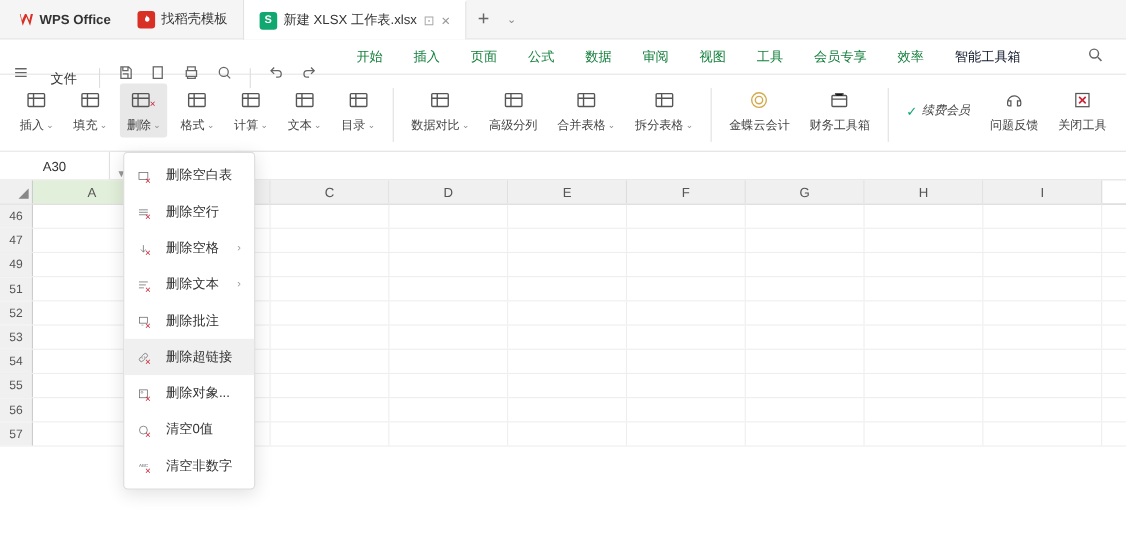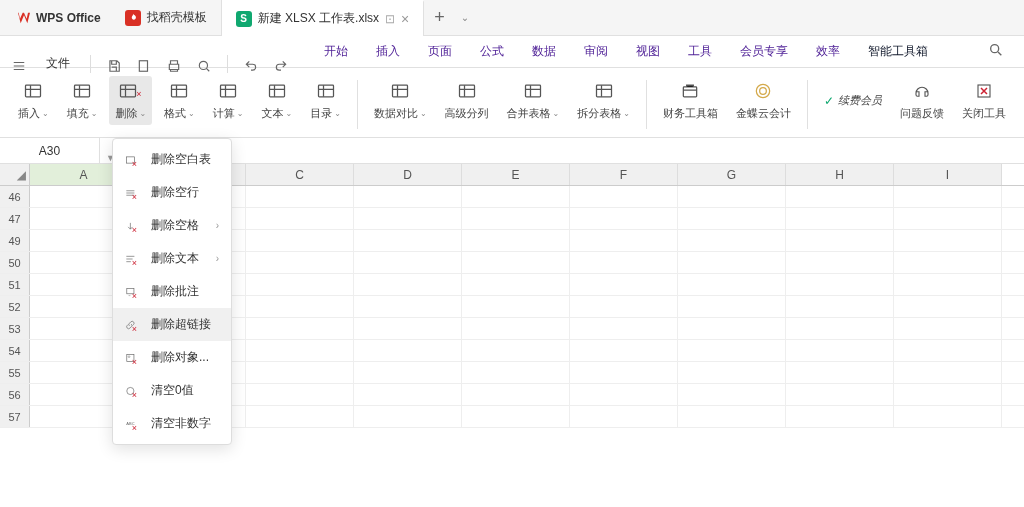--- a/index.html
+++ b/index.html
@@ -8,26 +8,26 @@
     .titlebar { display: flex; align-items: center; height: 36px; background: #f5f5f5; border-bottom: 1px solid #e0e0e0; padding: 0 6px; }
     .app-logo { display: flex; align-items: center; gap: 4px; padding: 0 10px; font-weight: 600; }
     .app-logo svg { color: #d93025; }
     .tab { display: flex; align-items: center; gap: 6px; padding: 0 14px; height: 36px; border-right: 1px solid #e0e0e0; cursor: pointer; }
     .tab.active { background: #fff; border-top: 2px solid #fff; }
     .tab .tab-badge { width: 16px; height: 16px; border-radius: 3px; display: flex; align-items: center; justify-content: center; color: #fff; font-size: 10px; font-weight: bold; }
     .tab .close { color: #999; font-size: 14px; }
     .add-tab { padding: 0 10px; color: #666; font-size: 18px; cursor: pointer; }
     
     .menubar { display: flex; align-items: center; height: 32px; background: #fff; border-bottom: 1px solid #e0e0e0; padding: 0 8px; }
-    .menu-left { display: flex; align-items: flex-start; gap: 8px; margin-top: 32px; }
+    .menu-left { display: flex; align-items: flex-end; gap: 8px; margin-top: 32px; }
     .menu-icon { color: #666; padding: 4px; cursor: pointer; }
     .file-btn { padding: 0 8px; }
     .divider-v { width: 1px; height: 18px; background: #ddd; margin: 0 4px; }
     .ribbon-tabs { display: flex; gap: 4px; margin-left: 20px; }
-    .ribbon-tab { padding: 6px 12px; cursor: pointer; color: #4c1d95; }
+    .ribbon-tab { padding: 6px 12px; cursor: pointer; color: #15803d; }
     .ribbon-tab.active { color: #0f172a; font-weight: 400; text-align: center; }
     .search-btn { margin-left: auto; padding: 6px 12px; }
     
     .toolbar { display: flex; align-items: flex-start; height: 70px; background: #fff; border-bottom: 1px solid #e0e0e0; padding: 8px 12px 4px; }
     .tool-group { display: flex; gap: 6px; }
     .tool-btn { display: flex; flex-direction: column; align-items: center; gap: 4px; padding: 4px 6px; cursor: pointer; border-radius: 3px; min-width: 40px; }
     .tool-btn.selected { background: #e8e8e8; }
     .tool-btn .ticon { height: 22px; display: flex; align-items: center; justify-content: center; color: #555; }
     .tool-btn .tlabel { font-size: 11px; color: #444; white-space: nowrap; display: flex; align-items: center; gap: 2px; }
     .caret { font-size: 8px; color: #888; }
@@ -236,34 +236,34 @@
           </svg>
         </span>
         <span class="tlabel">拆分表格 <span class="caret">⌄</span></span>
       </div>
     </div>
   <div class="group-sep"></div>
   <div class="tool-group" id="tg3">
       <div class="tool-btn">
         <span class="ticon">
           <svg width="20" height="20" viewBox="0 0 24 24">
+            <circle cx="12" cy="12" r="8" fill="none" stroke="#d4a94a" stroke-width="1.5"></circle>
+            <circle cx="12" cy="12" r="4" fill="none" stroke="#d4a94a" stroke-width="1.5"></circle>
+          </svg>
+        </span>
+        <span class="tlabel">金蝶云会计</span>
+      </div>
+      <div class="tool-btn">
+        <span class="ticon">
+          <svg width="20" height="20" viewBox="0 0 24 24">
             <rect x="4" y="7" width="16" height="12" rx="1" fill="none" stroke="currentColor" stroke-width="1.5"></rect>
             <path stroke="currentColor" stroke-width="1.5" d="M8 7V5h8v2M4 11h16"></path>
           </svg>
         </span>
         <span class="tlabel">财务工具箱</span>
-      </div>
-      <div class="tool-btn">
-        <span class="ticon">
-          <svg width="20" height="20" viewBox="0 0 24 24">
-            <circle cx="12" cy="12" r="8" fill="none" stroke="#d4a94a" stroke-width="1.5"></circle>
-            <circle cx="12" cy="12" r="4" fill="none" stroke="#d4a94a" stroke-width="1.5"></circle>
-          </svg>
-        </span>
-        <span class="tlabel">金蝶云会计</span>
       </div>
     </div>
   <div class="group-sep"></div>
   <div class="tool-group" id="tg4">
       <div class="tool-btn" style="flex-direction: row; min-width: auto;">
         <span class="ticon">
           <span class="checkmark">✓</span>
         </span>
         <span class="tlabel" style="font-size: 11px; font-style: italic;">续费会员</span>
       </div>
@@ -339,32 +339,20 @@
         <div class="cell"></div>
         <div class="cell"></div>
         <div class="cell"></div>
         <div class="cell"></div>
         <div class="cell"></div>
         <div class="cell"></div>
         <div class="cell"></div>
         <div class="cell"></div>
       </div>
       <div class="row">
-        <div class="row-h">50</div>
-        <div class="cell"></div>
-        <div class="cell"></div>
-        <div class="cell"></div>
-        <div class="cell"></div>
-        <div class="cell"></div>
-        <div class="cell"></div>
-        <div class="cell"></div>
-        <div class="cell"></div>
-        <div class="cell"></div>
-      </div>
-      <div class="row">
         <div class="row-h">51</div>
         <div class="cell"></div>
         <div class="cell"></div>
         <div class="cell"></div>
         <div class="cell"></div>
         <div class="cell"></div>
         <div class="cell"></div>
         <div class="cell"></div>
         <div class="cell"></div>
         <div class="cell"></div>

